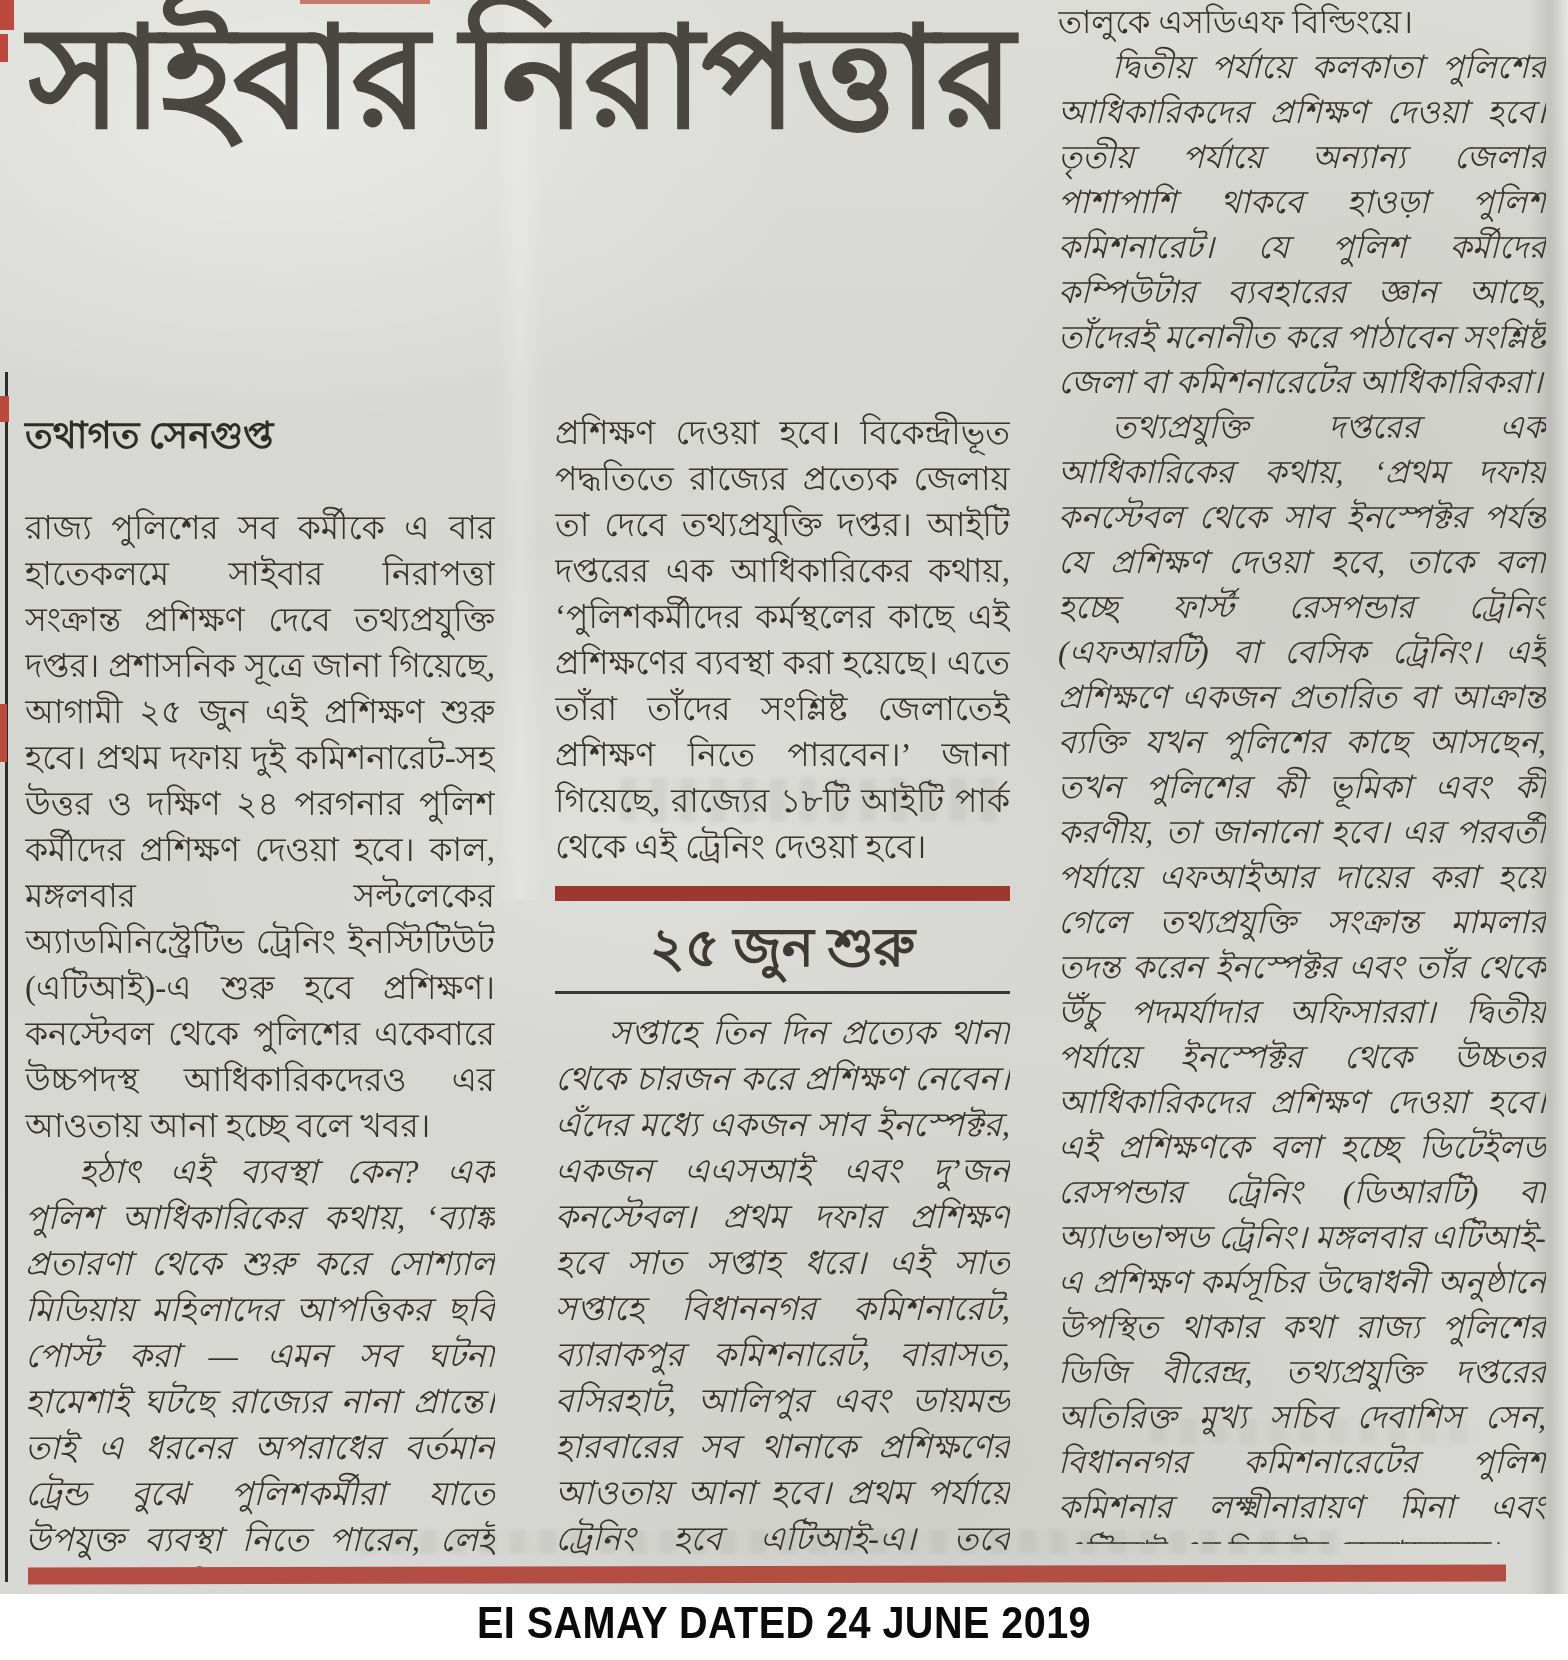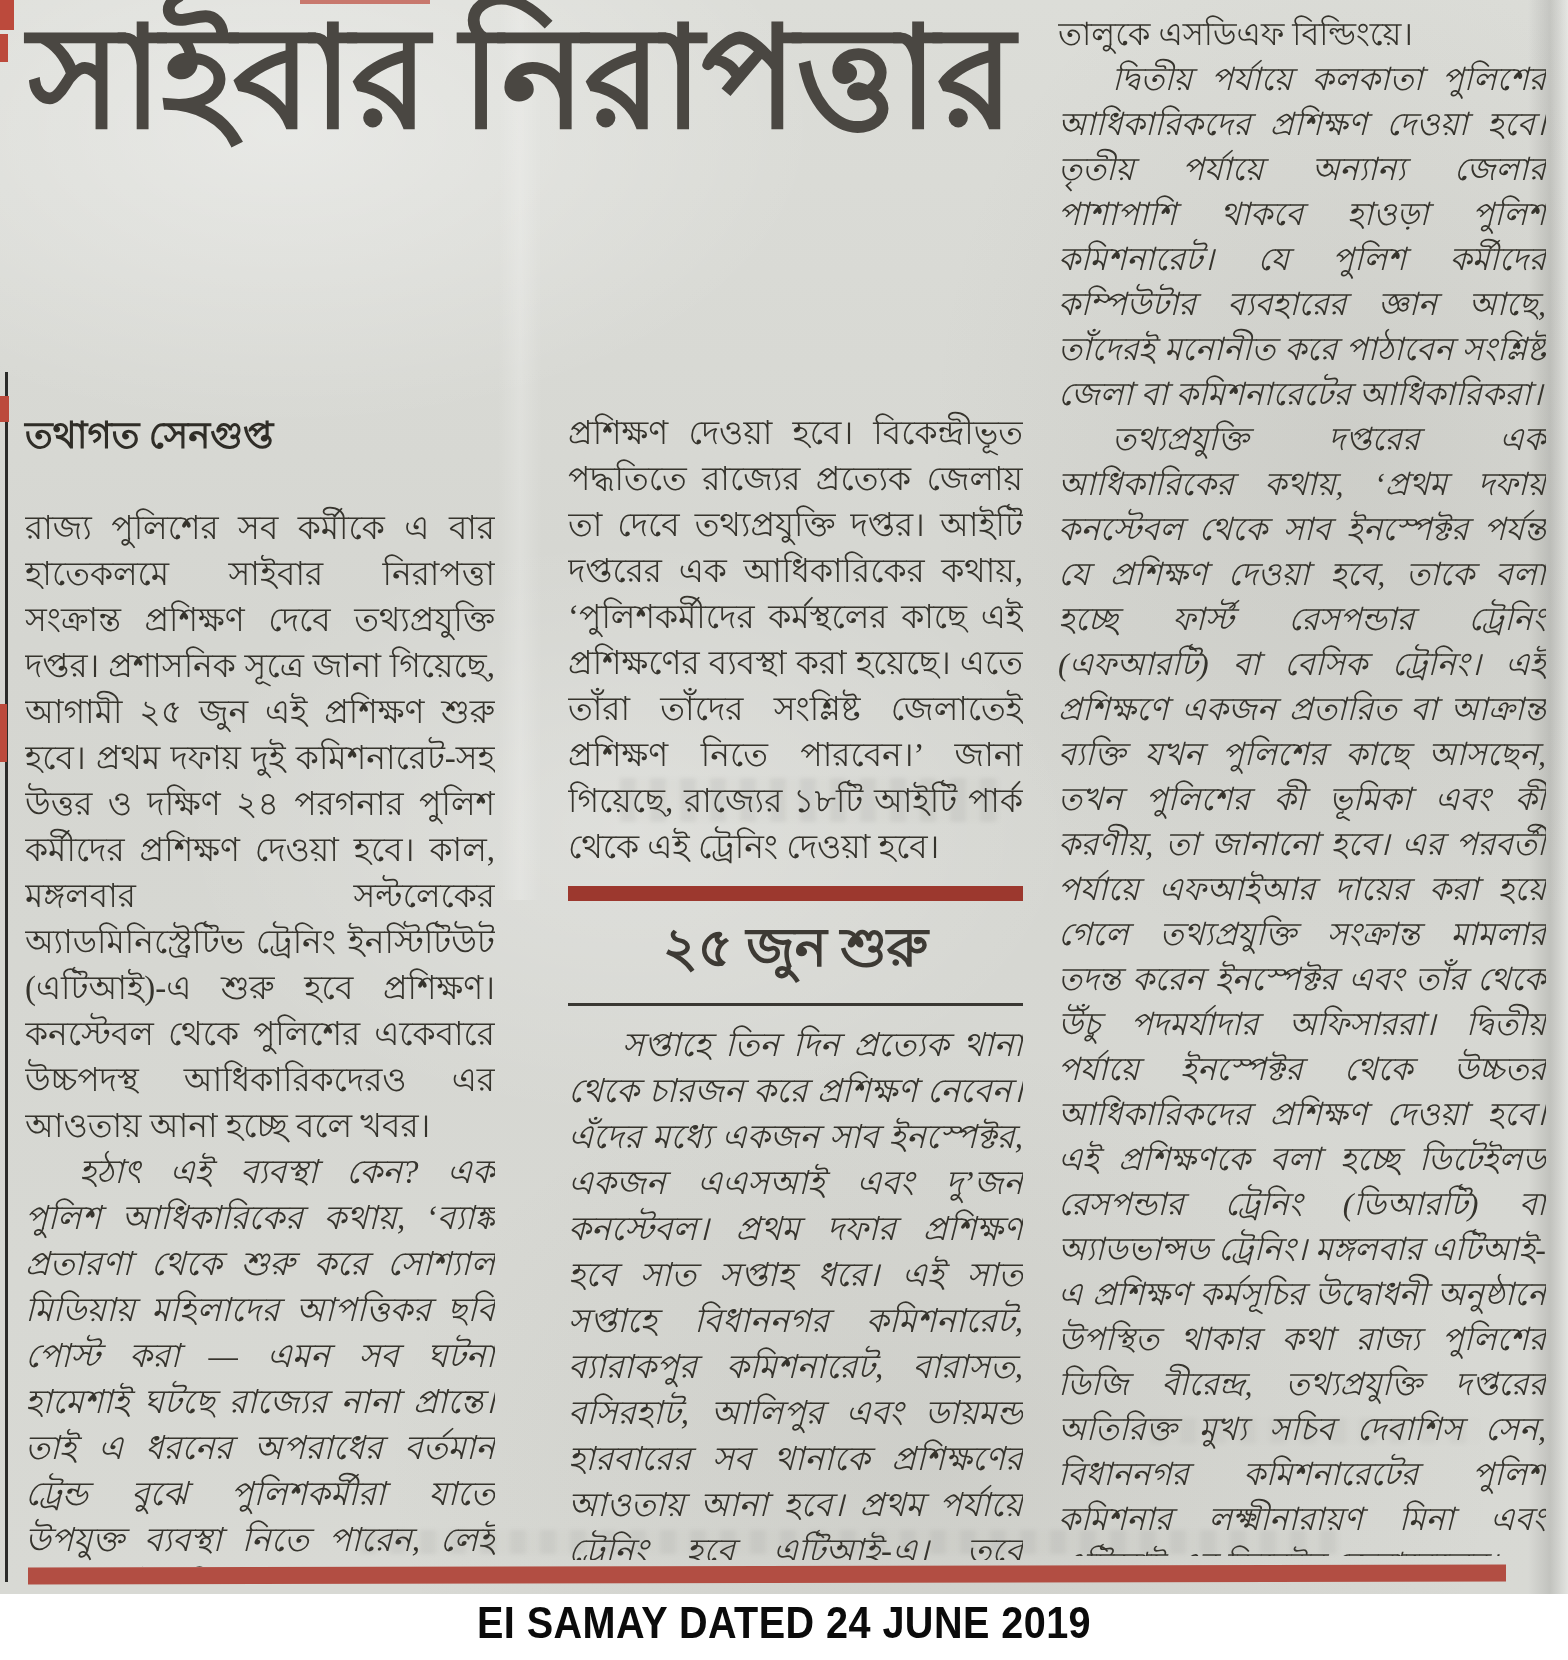--- a/index.html
+++ b/index.html
@@ -46,29 +46,29 @@
   
   .col{
     position:absolute;
     text-align:justify;
     color:#36342d;
     overflow:hidden;
   }
   .col p{margin:0;}
   .col p.indent{text-indent:54px;font-style:italic;}
   .col1{left:25px;top:498px;width:470px;height:1062px;font-size:33px;line-height:46px;margin-top:7px;}
-  .col2{left:568px;top:410px;width:455px;height:1150px;font-size:33px;line-height:46px;}
-  .col3{left:1058px;top:12px;width:488px;height:1544px;font-size:32px;line-height:45px;}
+  .col2{left:555px;top:410px;width:455px;height:1150px;font-size:33px;line-height:46px;}
+  .col3{left:1058px;top:0;width:488px;height:1544px;font-size:32px;line-height:45px;}
   
   .subhead-redbar{
     width:478px;height:15px;margin-top:16px;
     background:#9c382e;
   }
   .subhead{
-    margin:16px 0 24px 0;
+    margin:16px 0 12px 0;
     text-align:center;
     font-size:54px;line-height:62px;font-weight:bold;color:#3d3a34;
     text-indent:0;
   }
   .subhead-rule{
     width:455px;height:3px;margin:0 0 16px 0;
     background:#3a3833;
   }
   
   .scan-edge-line{

